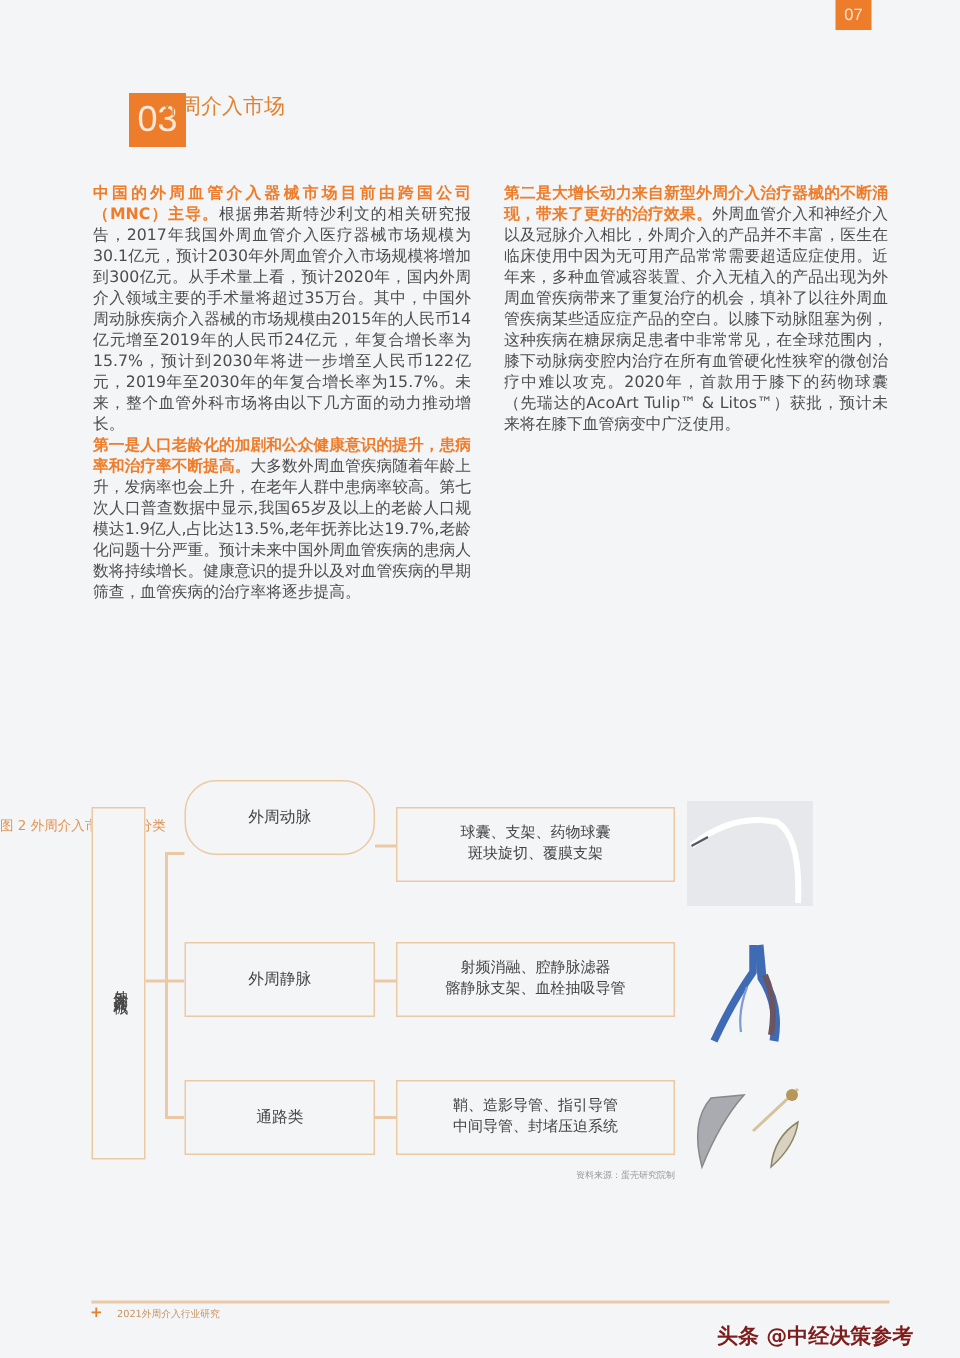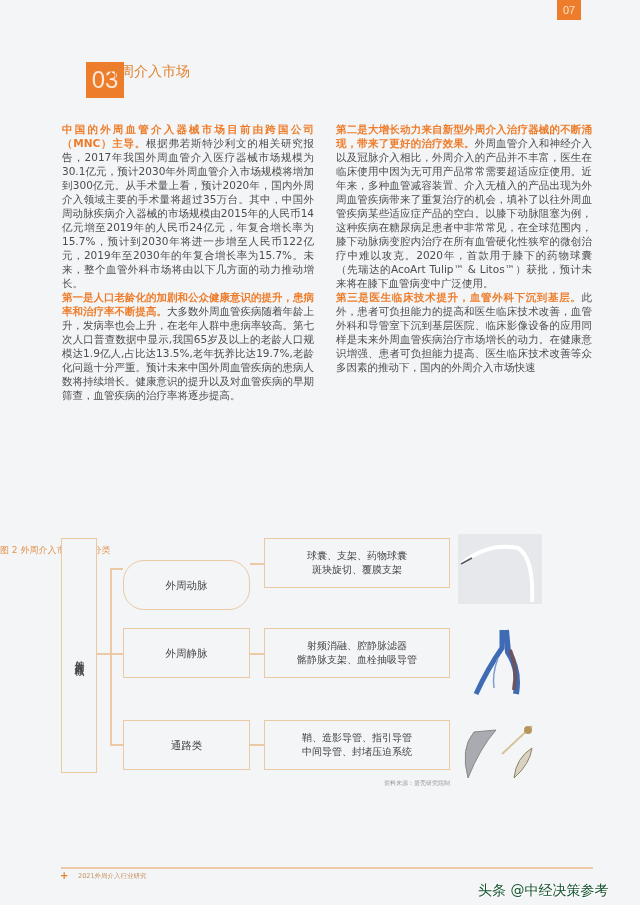--- a/index.html
+++ b/index.html
@@ -27,59 +27,58 @@
   .items { left: 264px; width: 186px; height: 50px; }
   .line { position: absolute; background: #ecc9a5; }
 
   .img-box { position: absolute; left: 458px; width: 84px; height: 70px; }
 
   .source { position: absolute; left: 380px; top: 779px; font-size: 6px; color: #9a9a9a; width: 70px; text-align: right; }
 
   .footer-line { position: absolute; left: 61px; top: 867px; width: 532px; height: 1.5px; background: #ecc9a5; }
   .footer-plus { position: absolute; left: 60px; top: 870px; font-size: 10px; color: #e2822f; font-weight: bold; }
   .footer-text { position: absolute; left: 78px; top: 872px; font-size: 6.5px; color: #c7915e; }
-  .watermark { position: absolute; left: 478px; top: 882px; font-size: 14px; color: #14532d; text-shadow: 0 0 1px #fff, 1px 1px 0 #fff; }
+  .watermark { position: absolute; left: 478px; top: 882px; font-size: 14px; color: #7f1d1d; text-shadow: 0 0 1px #fff, 1px 1px 0 #fff; font-weight: bold; }
 </style>
 </head>
 <body>
 
 <div class="page-num">07</div>
 
 <div class="section-badge">03</div>
 <div class="section-title">
   <span class="t1">外周介入市场</span>
 </div>
 
 <div class="col left">
   <p><span class="hl">中国的外周血管介入器械市场目前由跨国公司（MNC）主导。</span><span>根据弗若斯特沙利文的相关研究报告，2017年我国外周血管介入医疗器械市场规模为30.1亿元，预计2030年外周血管介入市场规模将增加到300亿元。从手术量上看，预计2020年，国内外周介入领域主要的手术量将超过35万台。其中，中国外周动脉疾病介入器械的市场规模由2015年的人民币14亿元增至2019年的人民币24亿元，年复合增长率为15.7%，预计到2030年将进一步增至人民币122亿元，2019年至2030年的年复合增长率为15.7%。未来，整个血管外科市场将由以下几方面的动力推动增长。</span></p>
   <p><span class="hl">第一是人口老龄化的加剧和公众健康意识的提升，患病率和治疗率不断提高。</span><span>大多数外周血管疾病随着年龄上升，发病率也会上升，在老年人群中患病率较高。第七次人口普查数据中显示,我国65岁及以上的老龄人口规模达1.9亿人,占比达13.5%,老年抚养比达19.7%,老龄化问题十分严重。预计未来中国外周血管疾病的患病人数将持续增长。健康意识的提升以及对血管疾病的早期筛查，血管疾病的治疗率将逐步提高。</span></p>
 </div>
 
 <div class="col right">
   <p><span class="hl">第二是大增长动力来自新型外周介入治疗器械的不断涌现，带来了更好的治疗效果。</span><span>外周血管介入和神经介入以及冠脉介入相比，外周介入的产品并不丰富，医生在临床使用中因为无可用产品常常需要超适应症使用。近年来，多种血管减容装置、介入无植入的产品出现为外周血管疾病带来了重复治疗的机会，填补了以往外周血管疾病某些适应症产品的空白。以膝下动脉阻塞为例，这种疾病在糖尿病足患者中非常常见，在全球范围内，膝下动脉病变腔内治疗在所有血管硬化性狭窄的微创治疗中难以攻克。2020年，首款用于膝下的药物球囊（先瑞达的AcoArt Tulip™ &amp; Litos™）获批，预计未来将在膝下血管病变中广泛使用。</span></p>
-  <p><span class="hl">第三是医生临床技术提升，血管外科下沉到基层。</span><span>此外，患者可负担能力的提高和医生临床技术改善，血管外科和导管室下沉到基层医院、临床影像设备的应用同样是未来外周血管疾病治疗市场增长的动力。在健康意识增强、患者可负担能力提高、医生临床技术改善等众多因素的推动下，国内的外周介入市场快速</span></p>
 </div>
 
 <div class="fig-caption">图 2 外周介入市场器械分类</div>
 
 <div>
   <div class="box root-box">
       <span>外周介入器械</span>
     </div>
 
   <div class="line" style="left:97px; top:653px; width:13px; height:1.5px;"></div>
   <div class="line" style="left:110px; top:568px; width:1.5px; height:176px;"></div>
   <div class="line" style="left:110px; top:568px; width:13px; height:1.5px;"></div>
   <div class="line" style="left:110px; top:653px; width:13px; height:1.5px;"></div>
   <div class="line" style="left:110px; top:744px; width:13px; height:1.5px;"></div>
   <div class="line" style="left:250px; top:563px; width:14px; height:1.5px;"></div>
   <div class="line" style="left:250px; top:653px; width:14px; height:1.5px;"></div>
   <div class="line" style="left:250px; top:744px; width:14px; height:1.5px;"></div>
 
-  <div class="box cat" style="top:560px;border-radius:21px;">
+  <div class="box cat" style="top:520px;border-radius:21px;">
       <span>外周动脉</span>
     </div>
   <div class="box items" style="top:538px;justify-content:center;">
       <div>
         <div>球囊、支架、药物球囊</div>
         <div>斑块旋切、覆膜支架</div>
       </div>
     </div>
   <div class="img-box" style="top:534px; background:#e6e8eb;">
     <svg width="84" height="70" viewBox="0 0 84 70">

